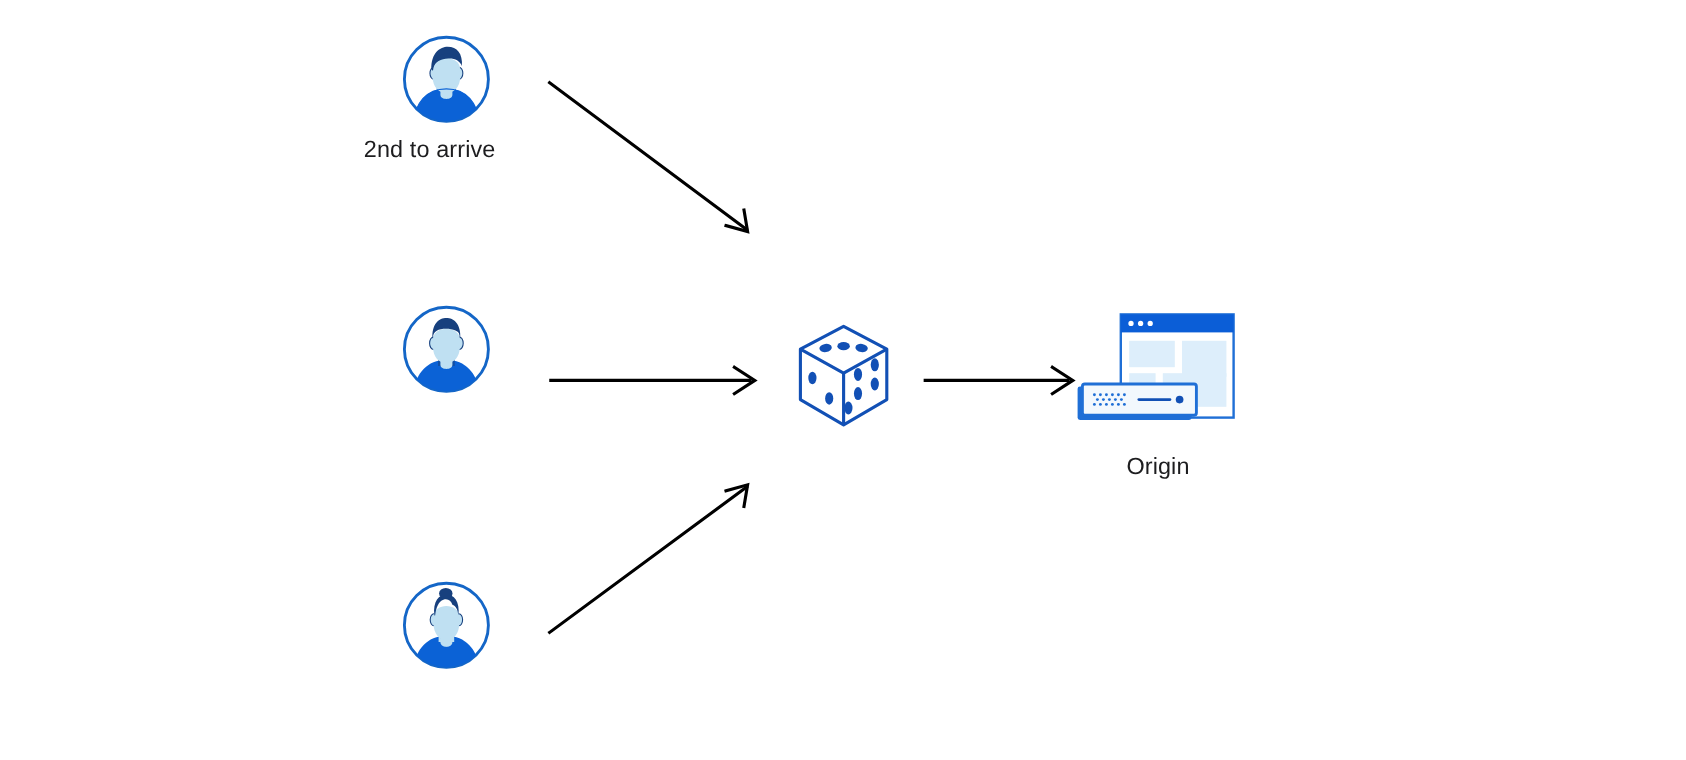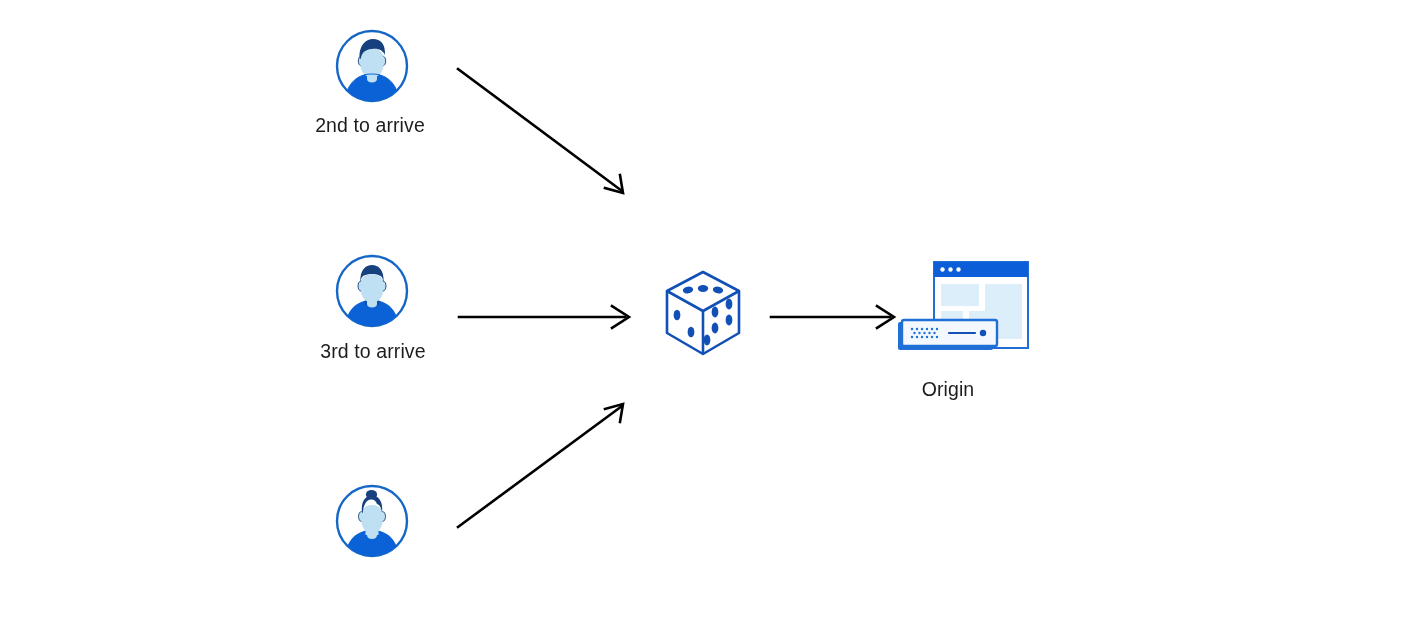--- a/index.html
+++ b/index.html
@@ -93,21 +93,21 @@
         <path d="M33 44 C35 47 41 47 43 44 L43 39 L33 39 Z" fill="#a9d3ea"></path>
         <ellipse cx="27.5" cy="33" rx="3.2" ry="5" fill="#bfe0f2" stroke="#17407e" stroke-width="0.9"></ellipse>
         <ellipse cx="48.5" cy="33" rx="3.2" ry="5" fill="#bfe0f2" stroke="#17407e" stroke-width="0.9"></ellipse>
         <path d="M26.5 30 C26.5 17 49.5 17 49.5 30 L49.5 36 C49.5 45 44 49.5 38 49.5 C32 49.5 26.5 45 26.5 36 Z" fill="#bfe0f2"></path>
         <path d="M25.5 30 C25 16 33 11 39 11 C47 11 51.5 16.5 51 27 C50 22 45 19 38 20 C31.5 21 27.5 24.5 26.8 31 Z" fill="#17407e"></path>
         <path d="M26.2 26 C29 18.5 36 15.5 42 17 C47 18.2 50.4 21.5 51 27 C49 22.5 45 20.5 39.5 20.8 C33.5 21.2 28.5 23 26.2 29 Z" fill="#17407e"></path>
         <path d="M38 46 C21 46 12 58 10 76 L66 76 C64 58 55 46 38 46 Z" fill="none" stroke="#0b62d6" stroke-width="1"></path>
       </g>
     </svg>
   </div>
-  <div class="node-label" style="left:240px; top:114px;">2nd to arrive</div>
+  <div class="node-label" style="left:228px; top:114px;">2nd to arrive</div>
 
   <div class="avatar-wrap" style="left:334px; top:253px;">
     <svg class="icon-svg" width="76" height="76" viewBox="0 0 76 76">
       <defs>
         <clipPath id="clipMid">
             <circle cx="38" cy="38" r="35"></circle>
           </clipPath>
       </defs>
       <circle cx="38" cy="38" r="35" fill="#ffffff" stroke="#1466c7" stroke-width="2.4"></circle>
       <g clip-path="url(#clipMid)">
@@ -115,21 +115,20 @@
         <path d="M31 45 C33 51 43 51 45 45 L45 52 L31 52 Z" fill="#17407e" opacity="0.55"></path>
         <path d="M33 38 L43 38 L43 51 C43 53 41 54.5 38 54.5 C35 54.5 33 53 33 51 Z" fill="#bfe0f2"></path>
         <path d="M33 43 C35 46.5 41 46.5 43 43 L43 38 L33 38 Z" fill="#a9d3ea"></path>
         <ellipse cx="27.3" cy="33" rx="3.3" ry="5.2" fill="#bfe0f2" stroke="#17407e" stroke-width="0.9"></ellipse>
         <ellipse cx="48.7" cy="33" rx="3.3" ry="5.2" fill="#bfe0f2" stroke="#17407e" stroke-width="0.9"></ellipse>
         <path d="M26.8 30 C26.8 18 49.2 18 49.2 30 L49.2 36 C49.2 45 44 49.5 38 49.5 C32 49.5 26.8 45 26.8 36 Z" fill="#bfe0f2"></path>
         <path d="M26.4 29.5 C25.6 16.5 32 12 38 12 C44 12 50.4 16.5 49.6 29.5 C48.6 25 48.8 23.8 45.5 22.4 C41 20.5 33.5 20.6 30 22.6 C27.4 24.1 27.3 25.5 26.4 29.5 Z" fill="#17407e"></path>
       </g>
     </svg>
   </div>
-  <div class="node-label" style="left:243px; top:340px;">3rd to arrive</div>
 
   <div class="avatar-wrap" style="left:334px; top:483px;">
     <svg class="icon-svg" width="76" height="76" viewBox="0 0 76 76">
       <defs>
         <clipPath id="clipBot">
             <circle cx="38" cy="38" r="35"></circle>
           </clipPath>
       </defs>
       <circle cx="38" cy="38" r="35" fill="#ffffff" stroke="#1466c7" stroke-width="2.4"></circle>
       <g clip-path="url(#clipBot)">
@@ -203,15 +202,15 @@
           <circle cx="29" cy="79" r="1.2"></circle>
             <circle cx="34" cy="79" r="1.2"></circle>
           <circle cx="39" cy="79" r="1.2"></circle>
             <circle cx="44" cy="79" r="1.2"></circle>
         </g>
         <line x1="56" y1="75" x2="82" y2="75" stroke="#1250b5" stroke-width="2.2" stroke-linecap="round"></line>
         <circle cx="90" cy="75" r="3.2" fill="#1250b5"></circle>
       </g>
     </svg>
   </div>
-  <div class="node-label" style="left:818px; top:378px;">Origin</div>
+  <div class="node-label" style="left:835px; top:378px;">Origin</div>
 
 </div>
 
 </body></html>

